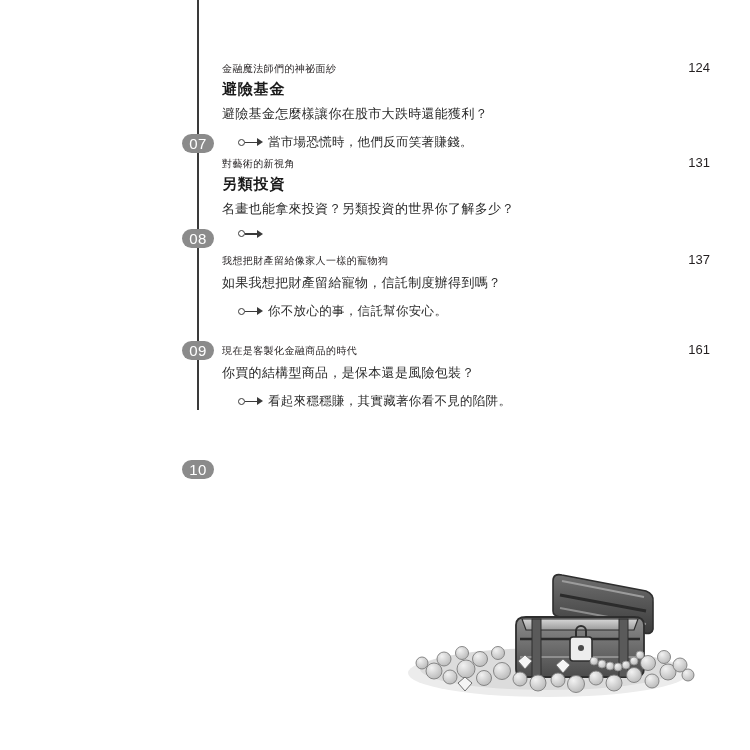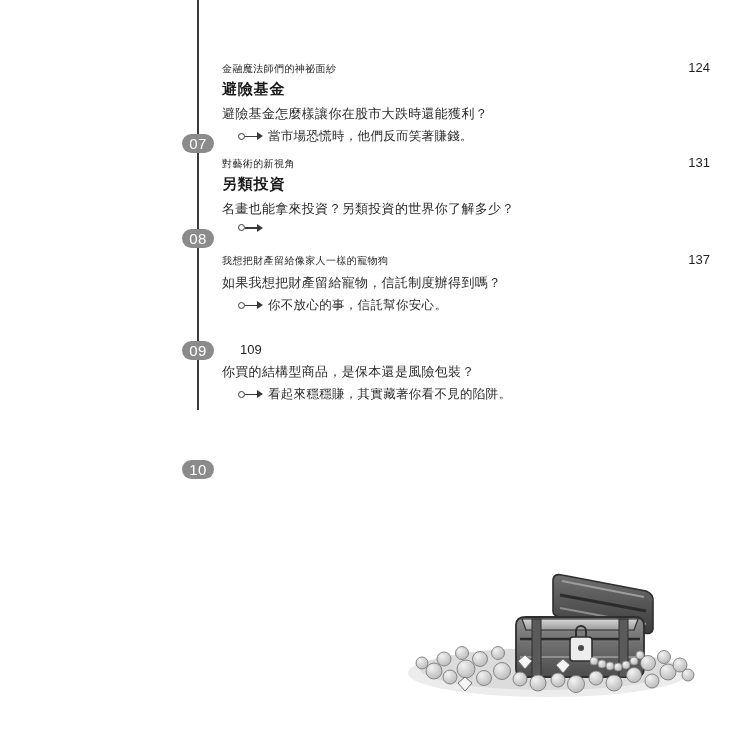--- a/index.html
+++ b/index.html
@@ -95,21 +95,21 @@
     font-size: 13px;
     line-height: 1.55;
     letter-spacing: 0.3px;
     margin-top: 5px;
     color: #2b2b2b;
   }
 
   .quote-row {
     display: flex;
     align-items: center;
-    margin-top: 3px;
+    margin-top: 9px;
     margin-left: 16px;
   }
 
   .quote-mark {
     position: relative;
     width: 26px;
     height: 12px;
     flex: 0 0 26px;
     margin-right: 4px;
   }
@@ -228,21 +228,22 @@
             <span class="bar"></span>
             <span class="tip"></span>
         </span>
         <span class="quote-text">你不放心的事，信託幫你安心。</span>
       </div>
     </div>
 
     <div class="entry" id="entry-3">
       <div class="badge">10</div>
       <div class="head-row">
-        <div class="page-num">109</div>
+        <div class="lead">現在是客製化金融商品的時代</div>
+        <div class="page-num">161</div>
       </div>
       <div class="desc">你買的結構型商品，是保本還是風險包裝？</div>
       <div class="quote-row">
         <span class="quote-mark">
           <span class="dot"></span>
             <span class="bar"></span>
             <span class="tip"></span>
         </span>
         <span class="quote-text">看起來穩穩賺，其實藏著你看不見的陷阱。</span>
       </div>

